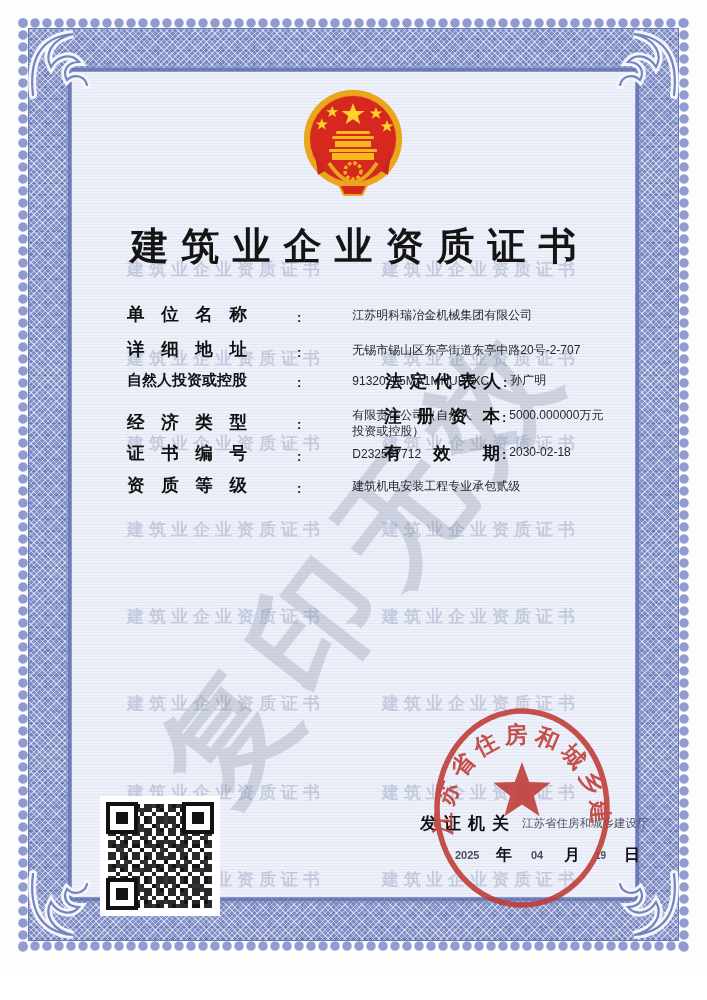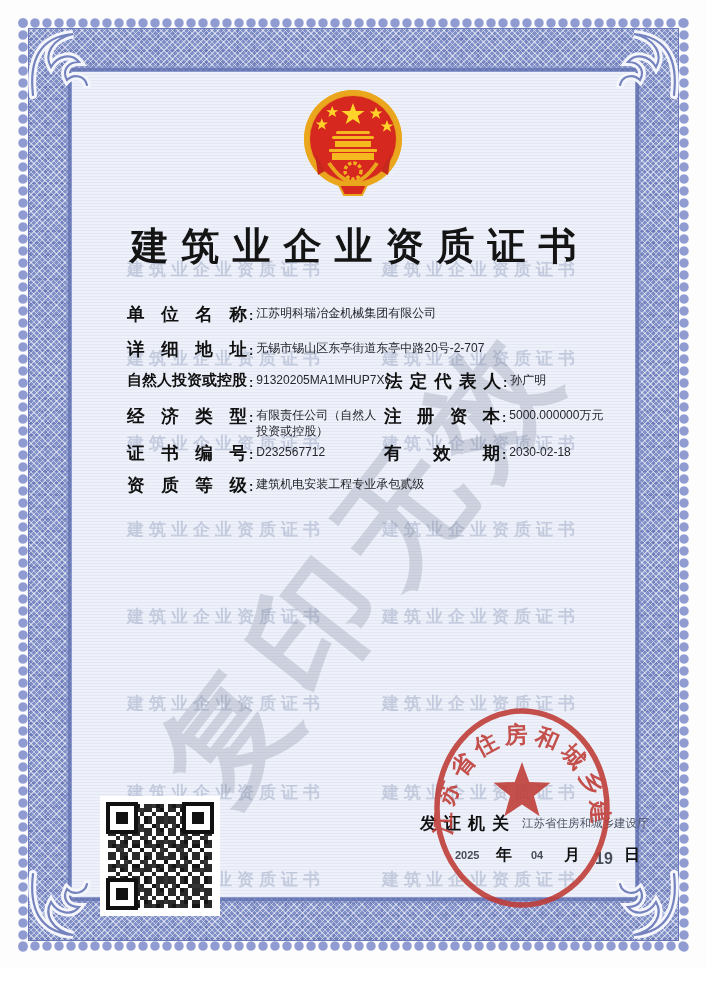--- a/index.html
+++ b/index.html
@@ -45,21 +45,21 @@
   .watermark{position:absolute;left:85px;top:495px;width:560px;height:140px;
     display:flex;align-items:center;justify-content:center;
     transform:rotate(-52deg);pointer-events:none;}
   .watermark span{font-size:125px;font-weight:700;letter-spacing:16px;color:rgba(118,126,152,.26);white-space:nowrap;}
 
   
   .title{position:absolute;left:0;right:0;top:221px;text-align:center;
     font-size:38px;font-weight:700;color:#141414;letter-spacing:13px;text-indent:13px;}
 
   
-  .row{position:absolute;left:127px;width:515px;display:flex;align-items:flex-start;}
+  .row{position:absolute;left:127px;width:515px;display:flex;align-items:center;gap:48px;}
   .lbl{width:120px;font-size:17.5px;font-weight:700;color:#101010;
     text-align:justify;text-align-last:justify;flex:0 0 auto;}
   .lbl.tight{font-size:15px;letter-spacing:0;padding-top:2px;}
   .colon{font-size:13px;font-weight:700;color:#101010;margin:6px 3px 0 2px;flex:0 0 auto;}
   .val{font-size:12px;color:#26262c;padding-top:4px;line-height:1.3;}
   .val.narrow{width:128px;}
   .sub{display:flex;align-items:flex-start;position:absolute;left:257px;top:0;width:262px;}
   .sub .lbl{width:116px;}
   .r3 .sub{left:258px;}
 
@@ -254,21 +254,21 @@
 
   <div class="issuer">
     <span class="ilbl">发证机关</span>
     <span class="ival">江苏省住房和城乡建设厅</span>
   </div>
 
   <span class="dnum" style="left:455px;top:849px">2025</span>
   <span class="dpart" style="left:496px;top:845px">年</span>
   <span class="dnum" style="left:531px;top:849px">04</span>
   <span class="dpart" style="left:564px;top:845px">月</span>
-  <span class="dnum" style="left:595px;top:850px;font-size:16px">19</span>
+  <span class="dnum" style="left:595px;top:850px;font-size:10px">19</span>
   <span class="dpart" style="left:624px;top:845px">日</span>
 
   <svg class="seal" viewBox="0 0 184 212" xmlns="http://www.w3.org/2000/svg" xmlns:xlink="http://www.w3.org/1999/xlink">
     <defs>
       <path id="sealArc" d="M 22 134 A 71 82 0 1 1 162 134" fill="none"></path>
     </defs>
     <ellipse cx="92" cy="104" rx="85" ry="97" fill="none" stroke="#bf3a35" stroke-width="5.5"></ellipse>
     <path d="M92 62 L99.3 81.9 L120.5 82.7 L103.9 95.9 L109.6 116.3 L92 104.5 L74.4 116.3 L80.1 95.9 L63.5 82.7 L84.7 81.9 Z" fill="#bf3a35" transform="translate(0,-4)"></path>
     <text font-size="23" font-weight="700" fill="#bf3a35" letter-spacing="5.5">
       <textPath href="#sealArc" xlink:href="#sealArc" startOffset="1%">江苏省住房和城乡建设厅</textPath>

